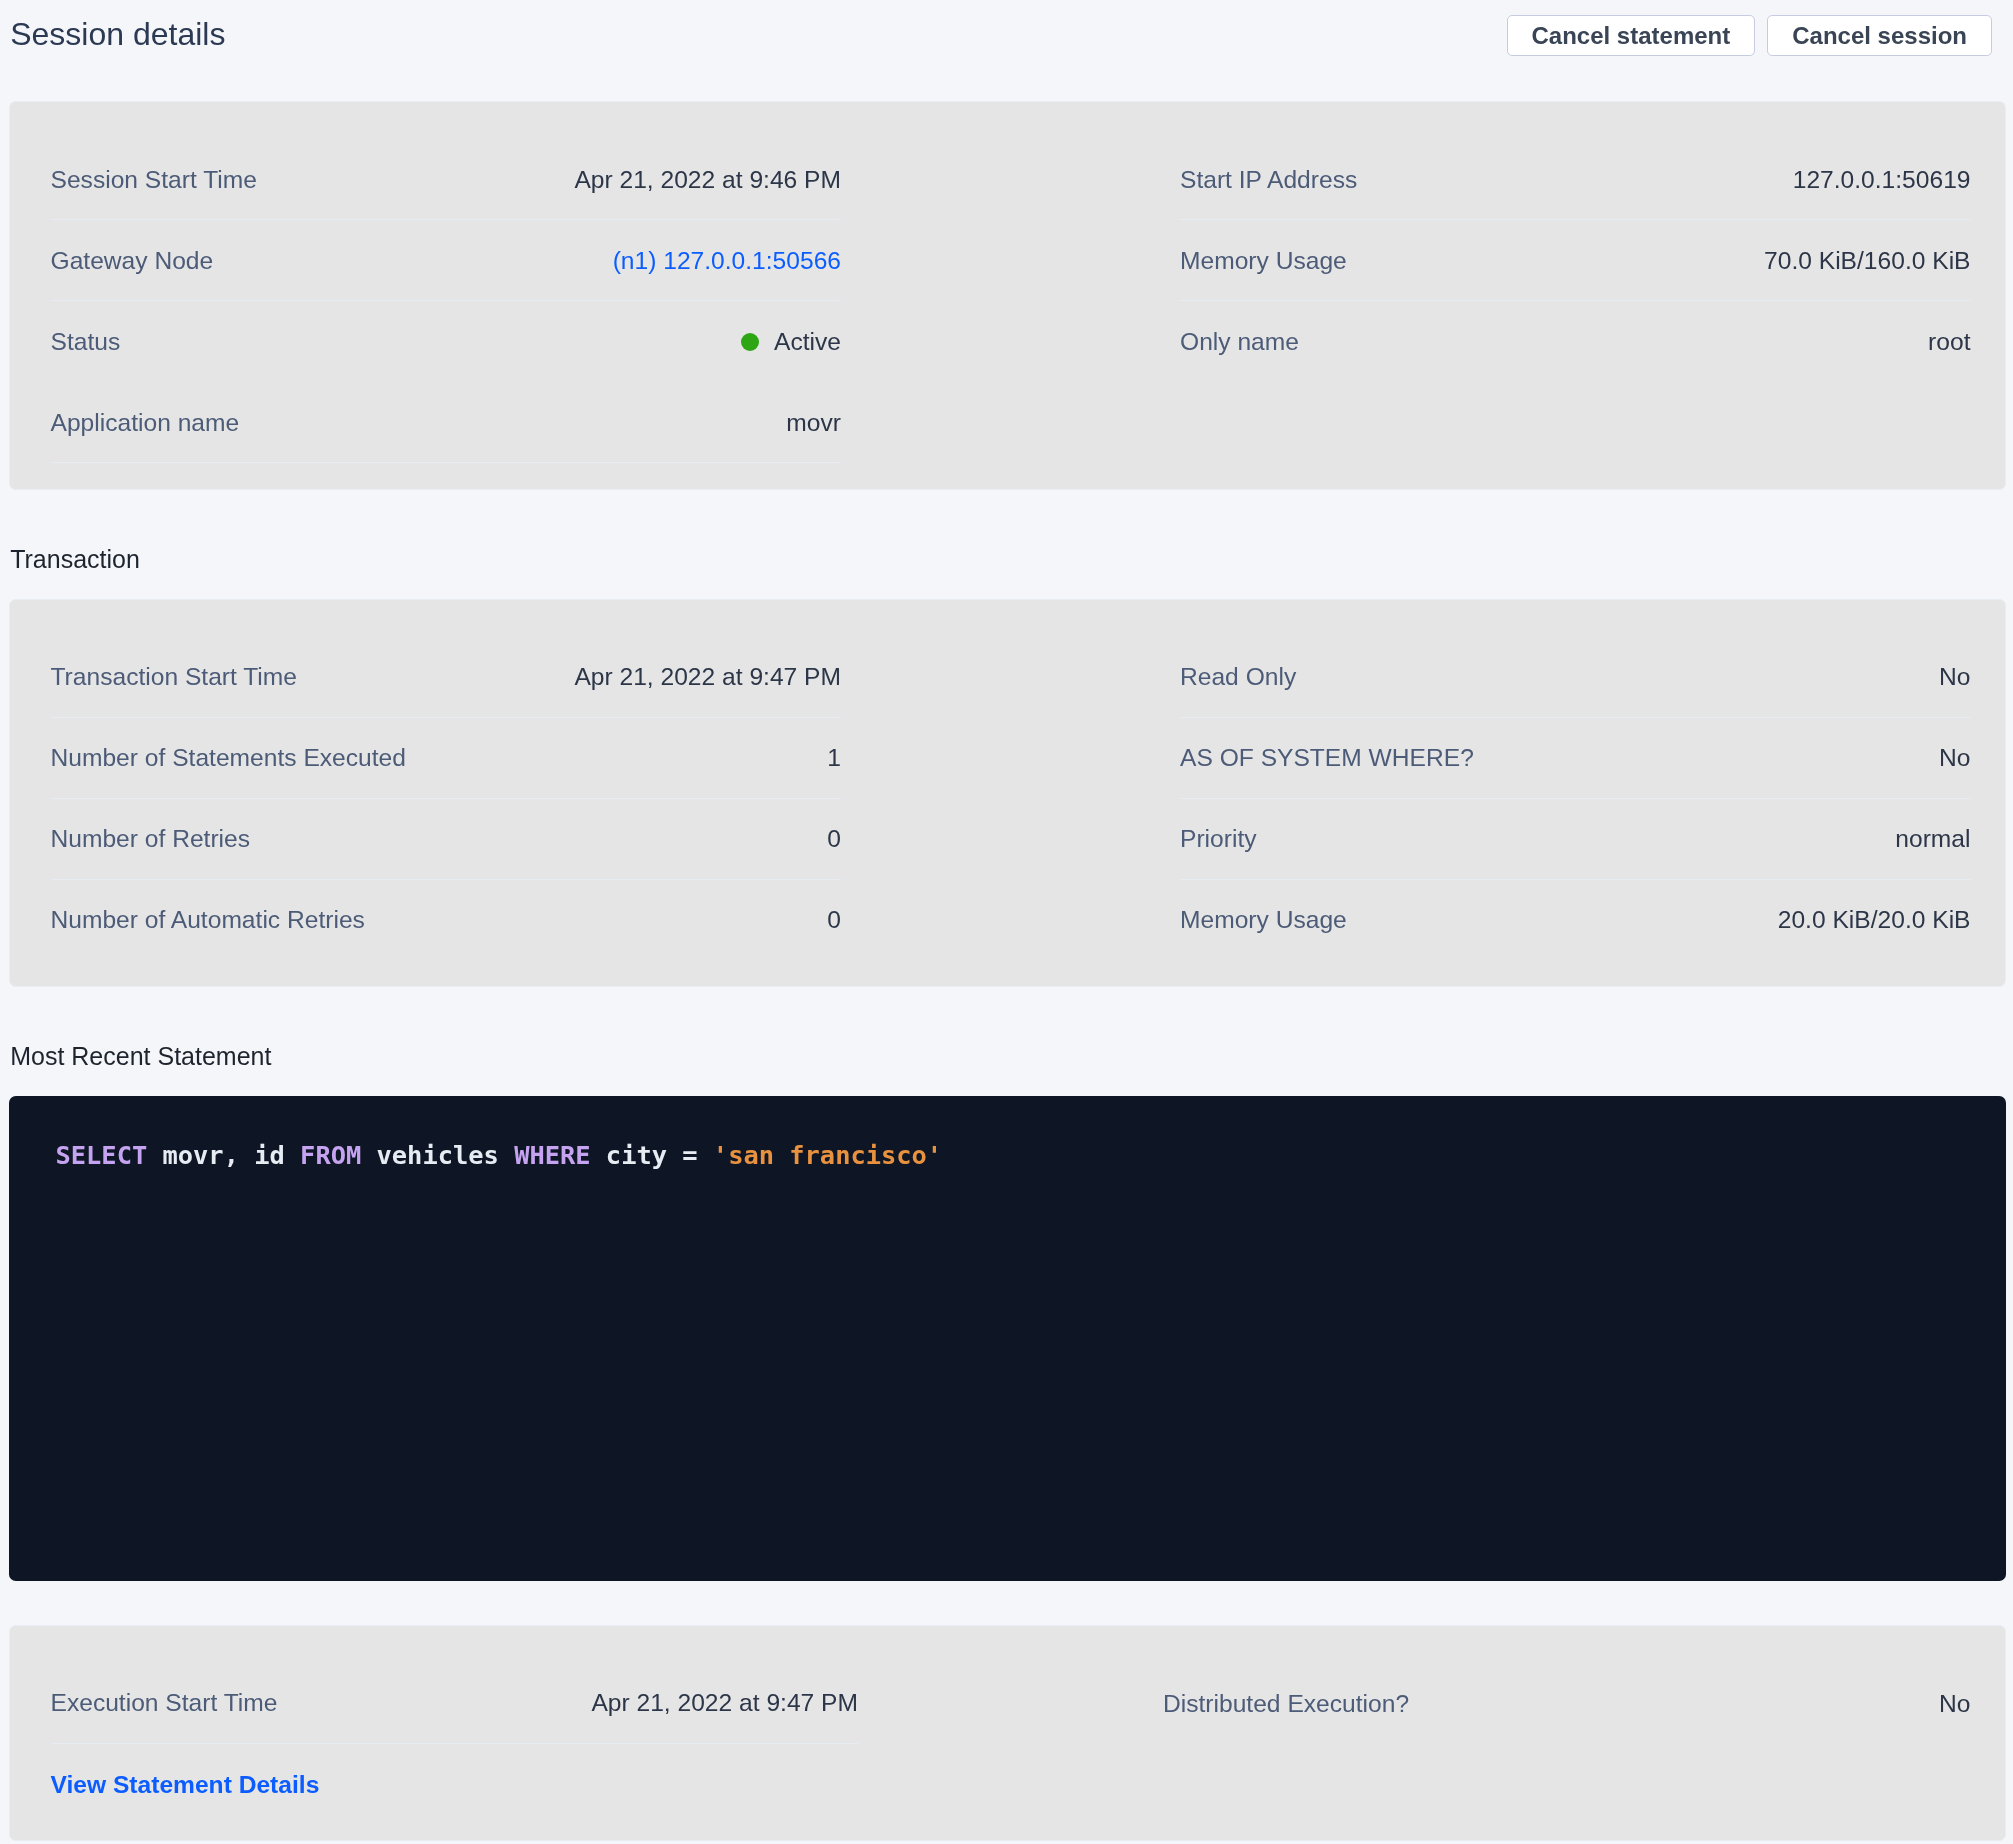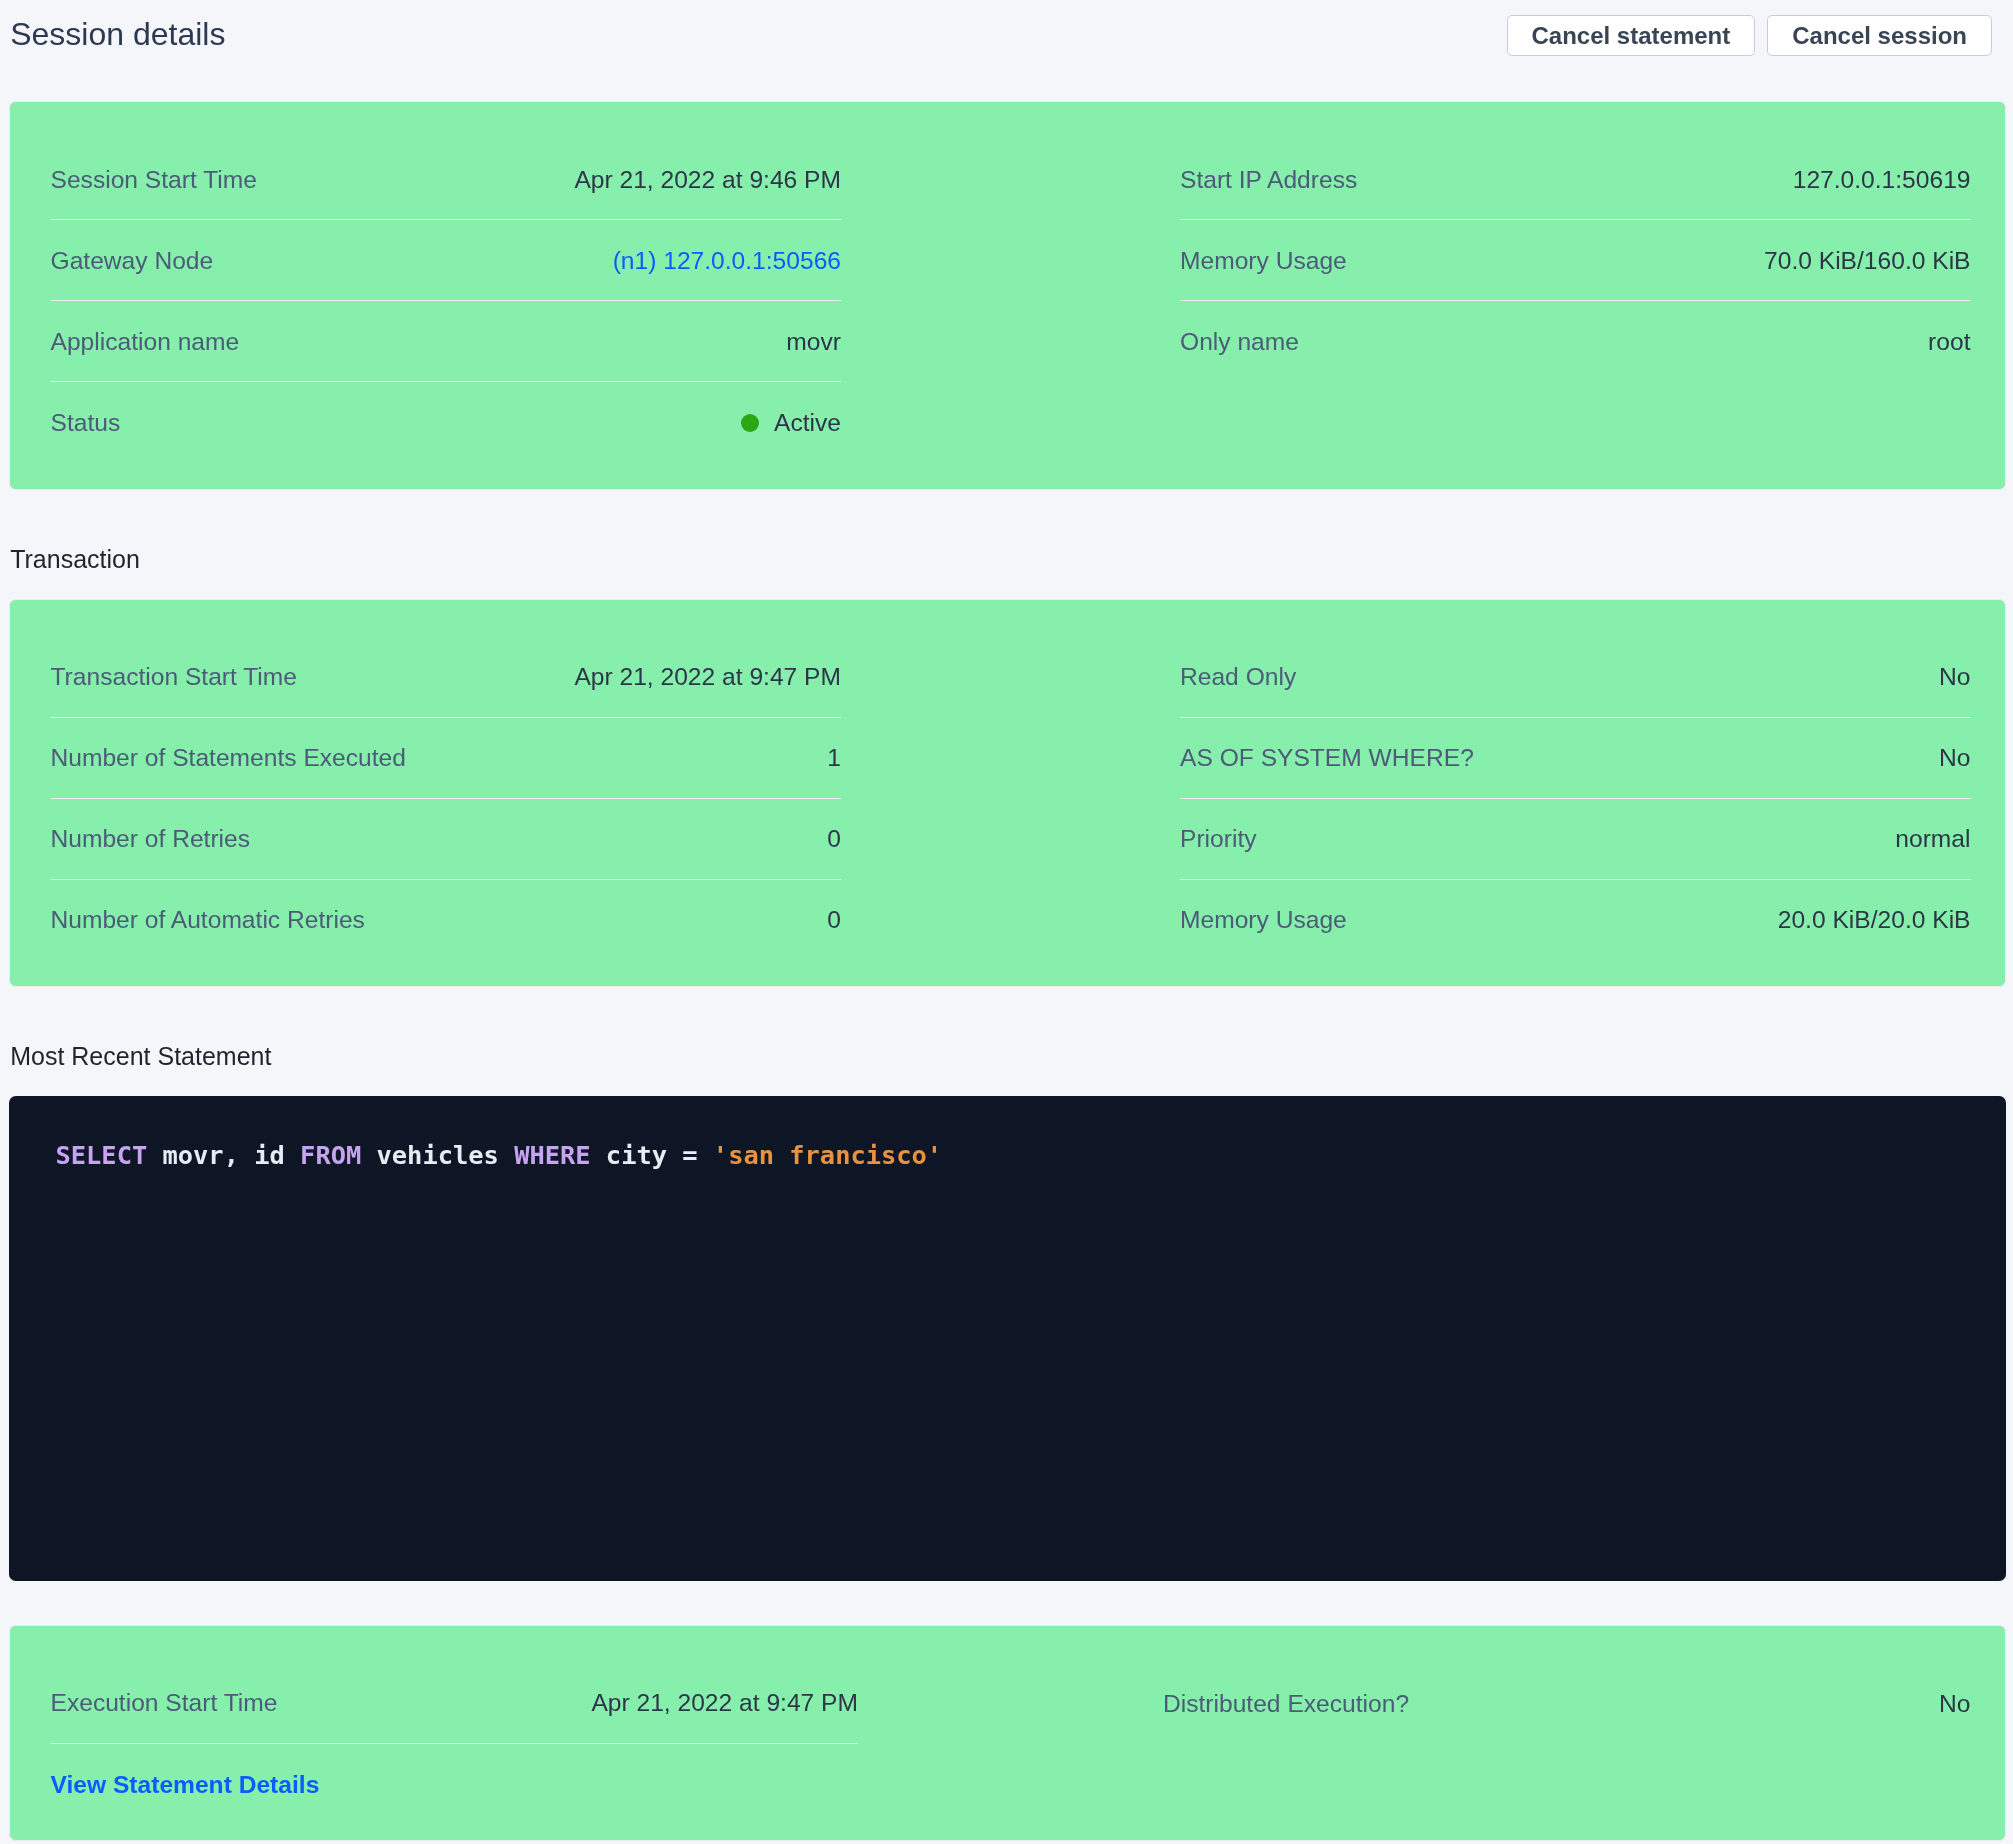--- a/index.html
+++ b/index.html
@@ -36,21 +36,21 @@
     border-radius: 5.1px;
     font-family: "Liberation Sans", sans-serif;
     font-size: 24px;
     font-weight: 700;
     color: #394455;
     cursor: pointer;
   }
 
   
   .card {
-    background: #86efac;
+    background: #e5e5e5;
     border: 0.8px solid #e9edf4;
     border-radius: 6.8px;
     margin: 0 8.5px;
   }
   .card-1 { margin-top: 45px; }
   .card-grid {
     display: grid;
     grid-template-columns: 1fr 1fr;
     column-gap: 339px;
     padding: 37px 34px 25.4px 41px;
@@ -135,31 +135,31 @@
   <div class="card-grid">
     <div>
       <div class="info-row">
         <span class="info-label">Session Start Time</span>
         <span class="info-value">Apr 21, 2022 at 9:46 PM</span>
       </div>
       <div class="info-row">
         <span class="info-label">Gateway Node</span>
         <a class="info-value link">(n1) 127.0.0.1:50566</a>
       </div>
-      <div class="info-row">
-        <span class="info-label">Application name</span>
-        <span class="info-value">movr</span>
-      </div>
       <div class="info-row no-divider">
         <span class="info-label">Status</span>
         <span class="info-value status-value">
           <span class="status-dot"></span>
           <span>Active</span>
         </span>
       </div>
+      <div class="info-row">
+        <span class="info-label">Application name</span>
+        <span class="info-value">movr</span>
+      </div>
     </div>
     <div>
       <div class="info-row">
         <span class="info-label">Start IP Address</span>
         <span class="info-value">127.0.0.1:50619</span>
       </div>
       <div class="info-row">
         <span class="info-label">Memory Usage</span>
         <span class="info-value">70.0 KiB/160.0 KiB</span>
       </div>

